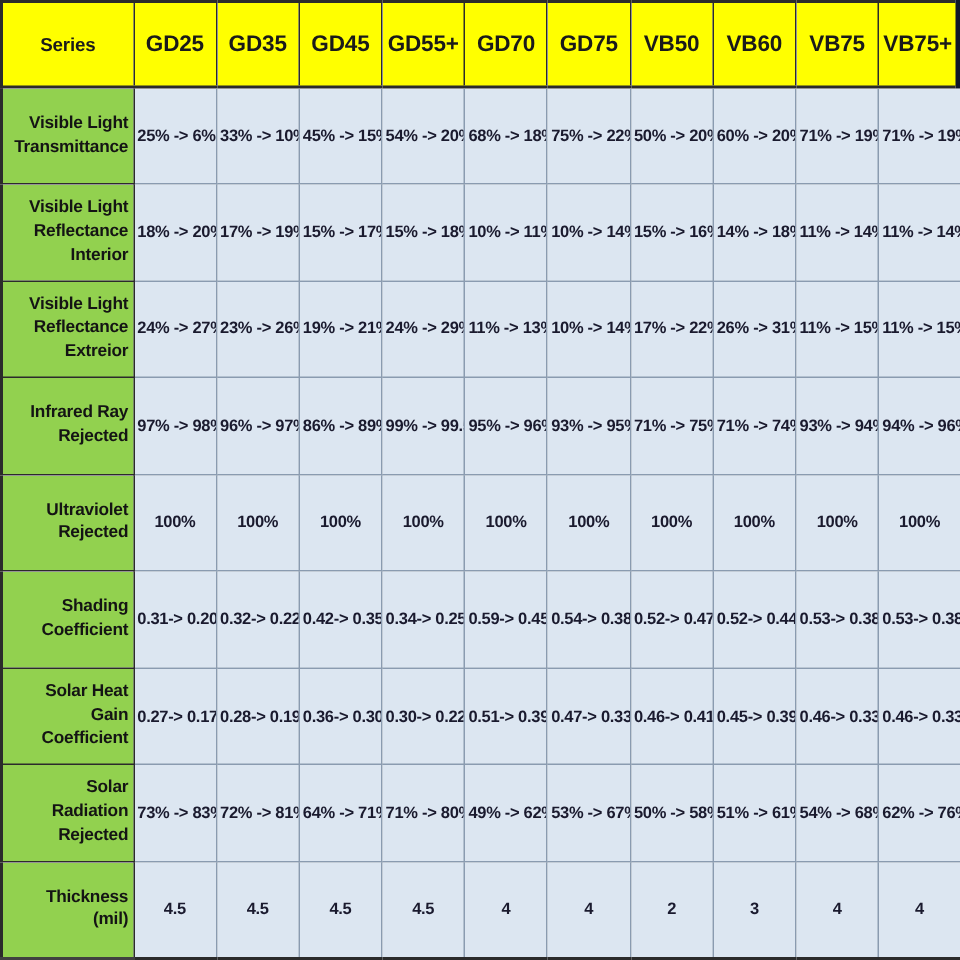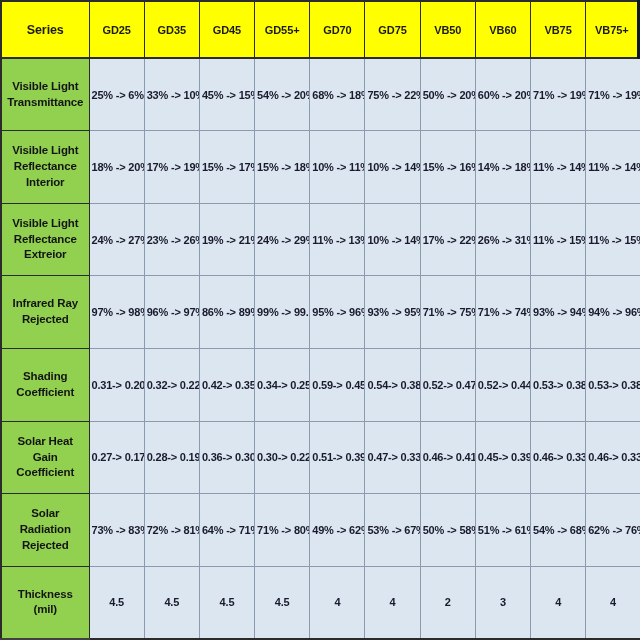--- a/index.html
+++ b/index.html
@@ -36,21 +36,21 @@
     box-sizing: border-box;
     overflow: hidden;
   }
 
   
   thead tr.header-row { height: 57px; }
   thead th {
     background: #ffff00;
     color: #1a1a1a;
     font-weight: bold;
-    font-size: 11px;
+    font-size: 15px;
     letter-spacing: -0.1px;
     border: 1px solid #2b2b2b;
     border-top: 2px solid #2b2b2b;
     border-bottom: 2px solid #2b2b2b;
   }
   thead th.series-head {
     font-size: 12.5px;
     border-left: 2px solid #2b2b2b;
   }
   thead th.last-head {
@@ -62,20 +62,21 @@
   tbody th.row-label {
     background: #92d14f;
     color: #141414;
     font-weight: bold;
     font-size: 11.5px;
     line-height: 1.38;
     letter-spacing: -0.15px;
     border: 1px solid #2b2b2b;
     border-left: 2px solid #2b2b2b;
     padding: 2px 3px;
+    text-align: right;
   }
   tbody tr:last-child th.row-label {
     border-bottom: 2px solid #404040;
   }
   tbody td.data-cell {
     background: #dce6f1;
     color: #1a1a2e;
     font-weight: bold;
     font-size: 11px;
     letter-spacing: -0.2px;
@@ -169,20 +170,33 @@
           <td class="data-cell">86% -&gt; 89%</td>
           <td class="data-cell">99% -&gt; 99.5%</td>
           <td class="data-cell">95% -&gt; 96%</td>
           <td class="data-cell">93% -&gt; 95%</td>
           <td class="data-cell">71% -&gt; 75%</td>
           <td class="data-cell">71% -&gt; 74%</td>
           <td class="data-cell">93% -&gt; 94%</td>
           <td class="data-cell last-col">94% -&gt; 96%</td>
         </tr>
         <tr>
+          <th class="row-label">Ultraviolet Rejected</th>
+          <td class="data-cell">100%</td>
+          <td class="data-cell">100%</td>
+          <td class="data-cell">100%</td>
+          <td class="data-cell">100%</td>
+          <td class="data-cell">100%</td>
+          <td class="data-cell">100%</td>
+          <td class="data-cell">100%</td>
+          <td class="data-cell">100%</td>
+          <td class="data-cell">100%</td>
+          <td class="data-cell last-col">100%</td>
+        </tr>
+        <tr>
           <th class="row-label">Shading Coefficient</th>
           <td class="data-cell">0.31-&gt; 0.20</td>
           <td class="data-cell">0.32-&gt; 0.22</td>
           <td class="data-cell">0.42-&gt; 0.35</td>
           <td class="data-cell">0.34-&gt; 0.25</td>
           <td class="data-cell">0.59-&gt; 0.45</td>
           <td class="data-cell">0.54-&gt; 0.38</td>
           <td class="data-cell">0.52-&gt; 0.47</td>
           <td class="data-cell">0.52-&gt; 0.44</td>
           <td class="data-cell">0.53-&gt; 0.38</td>

